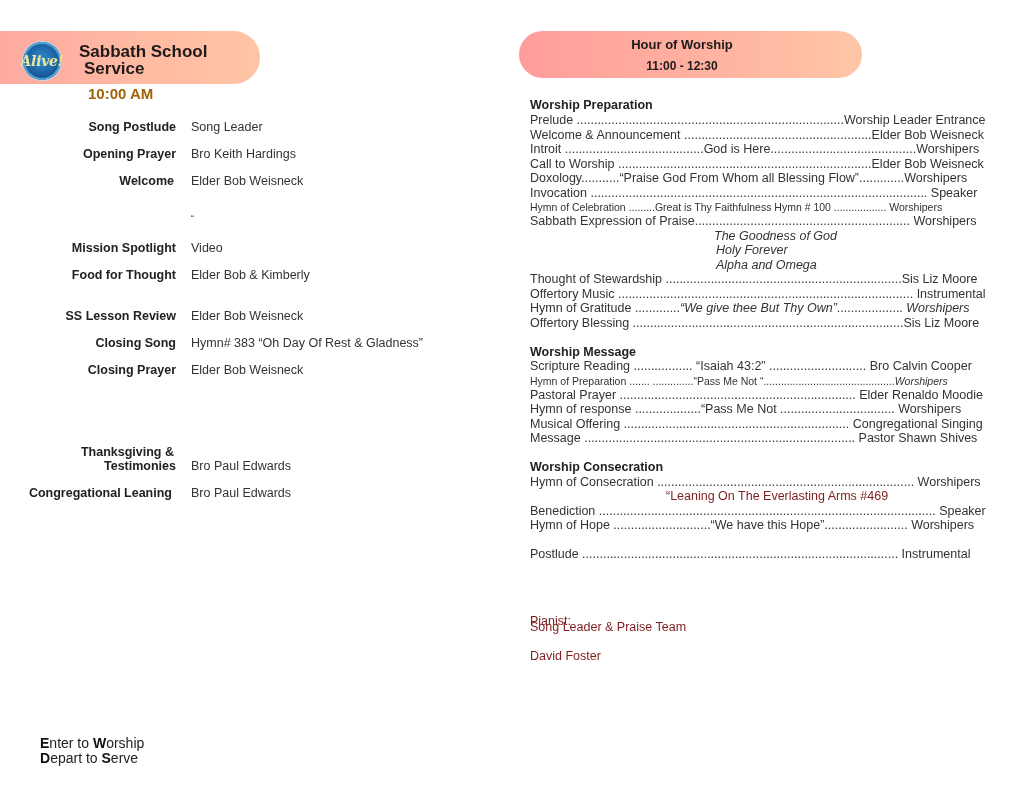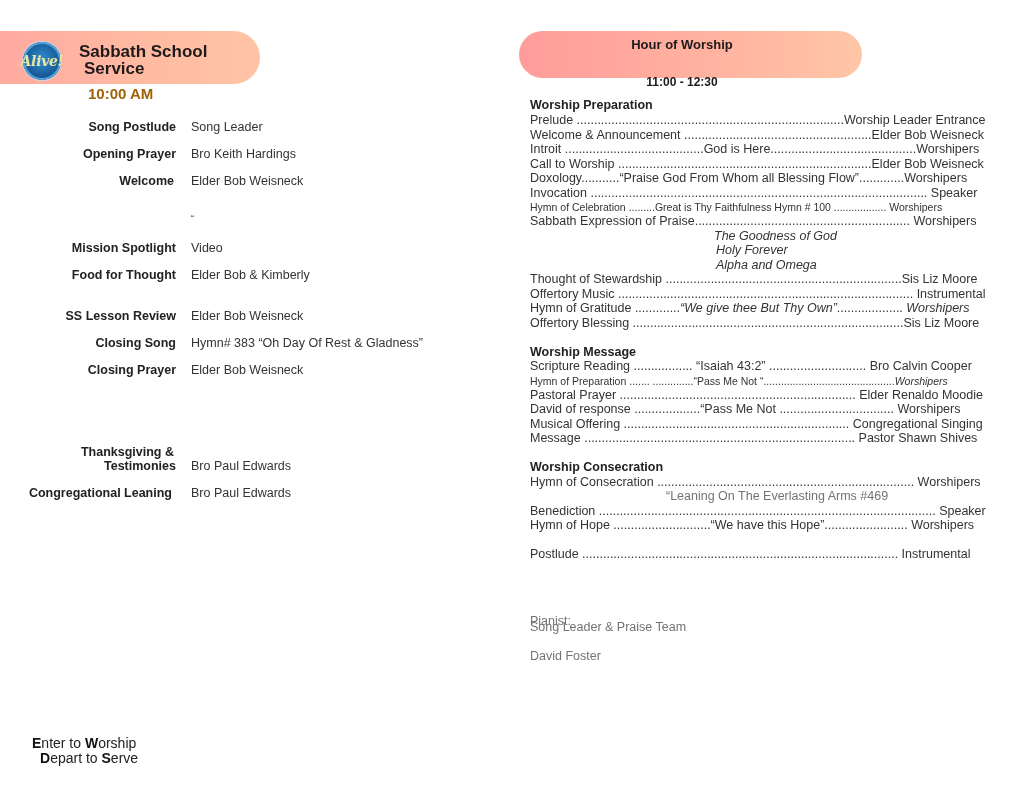--- a/index.html
+++ b/index.html
@@ -34,34 +34,34 @@
   .lrow { position: absolute; left: 0; width: 500px; font-size: 12.5px; line-height: 15px; }
   .lrow .lab { position: absolute; right: 324px; text-align: right; font-weight: bold; color: #222; white-space: nowrap; }
   .lrow .val { position: absolute; left: 191px; color: #333; white-space: nowrap; }
 
   
   .how-pill {
     left: 519px; top: 31px; width: 343px; height: 47px; border-radius: 24px;
     background: linear-gradient(90deg, #ff9c9a 0%, #ffb0a0 50%, #ffc6a6 100%);
   }
   .how-title { left: 519px; width: 326px; top: 37px; text-align: center; font-size: 13px; font-weight: bold; color: #1f1a1a; }
-  .how-time { left: 519px; width: 326px; top: 59px; text-align: center; font-size: 12px; font-weight: bold; color: #1f1a1a; margin-top: 16px; }
+  .how-time { left: 519px; width: 326px; top: 59px; text-align: center; font-size: 12px; font-weight: bold; color: #1f1a1a; }
 
   
   .rsec { position: absolute; left: 530px; font-size: 12.5px; font-weight: bold; color: #222; line-height: 14.5px; }
   .rline {
     position: absolute; left: 530px; width: 470px; font-size: 12.5px; line-height: 14.5px;
     color: #333; white-space: nowrap; overflow: hidden;
   }
   .rline.small { font-size: 10.5px; width: 473px; }
   .rline .it { font-style: italic; }
   .center-it { position: absolute; font-size: 12.5px; font-style: italic; color: #333; line-height: 14.5px; white-space: nowrap; }
-  .plain { position: absolute; font-size: 12.5px; color: #737373; line-height: 14.5px; white-space: nowrap; }
+  .plain { position: absolute; font-size: 12.5px; color: #7f1d1d; line-height: 14.5px; white-space: nowrap; }
 
-  .motto { left: 32px; font-size: 14px; color: #222; line-height: 15px; }
+  .motto { left: 40px; font-size: 14px; color: #222; line-height: 15px; }
   .motto b { font-weight: bold; color: #111; }
 </style>
 </head>
 <body>
 
 <div class="abs ss-pill"></div>
 <div class="abs logo">
     <span>Alive!</span>
   </div>
 <div class="abs ss-title1">Sabbath School</div>
@@ -137,21 +137,21 @@
 <div class="center-it" style="left:716px; top:257.5px">Alpha and Omega</div>
 <div class="rline" style="top:272px">Thought of Stewardship ....................................................................Sis Liz Moore</div>
 <div class="rline" style="top:286.5px">Offertory Music ..................................................................................... Instrumental</div>
 <div class="rline" style="top:301px"><span>Hymn of Gratitude .............</span><span class="it">“We give thee But Thy Own”</span><span>...................</span><span class="it"> Worshipers</span></div>
 <div class="rline" style="top:315.5px">Offertory Blessing ..............................................................................Sis Liz Moore</div>
 
 <div class="rsec" style="top:344.5px">Worship Message</div>
 <div class="rline" style="top:359px">Scripture Reading .................   “Isaiah 43:2”  ............................   Bro Calvin Cooper</div>
 <div class="rline small" style="top:374px; font-size:10.5px"><span>Hymn of Preparation ....... ..............“Pass Me Not “.............................................</span><span class="it">Worshipers</span></div>
 <div class="rline" style="top:387.5px">Pastoral Prayer .................................................................... Elder Renaldo Moodie</div>
-<div class="rline" style="top:402px">David of response ...................“Pass Me Not  .................................    Worshipers</div>
+<div class="rline" style="top:402px">Hymn of response ...................“Pass Me Not  .................................    Worshipers</div>
 <div class="rline" style="top:416.5px">Musical Offering ................................................................. Congregational Singing</div>
 <div class="rline" style="top:431px">Message  .............................................................................. Pastor Shawn Shives</div>
 
 <div class="rsec" style="top:460px">Worship Consecration</div>
 <div class="rline" style="top:474.5px">Hymn of Consecration .......................................................................... Worshipers</div>
 <div class="plain" style="left:666px; top:489px">“Leaning On The Everlasting Arms #469</div>
 <div class="rline" style="top:503.5px">Benediction ................................................................................................. Speaker</div>
 <div class="rline" style="top:518px">Hymn of Hope ............................“We have this Hope”........................ Worshipers</div>
 <div class="rline" style="top:547px">Postlude ...........................................................................................    Instrumental</div>
 

